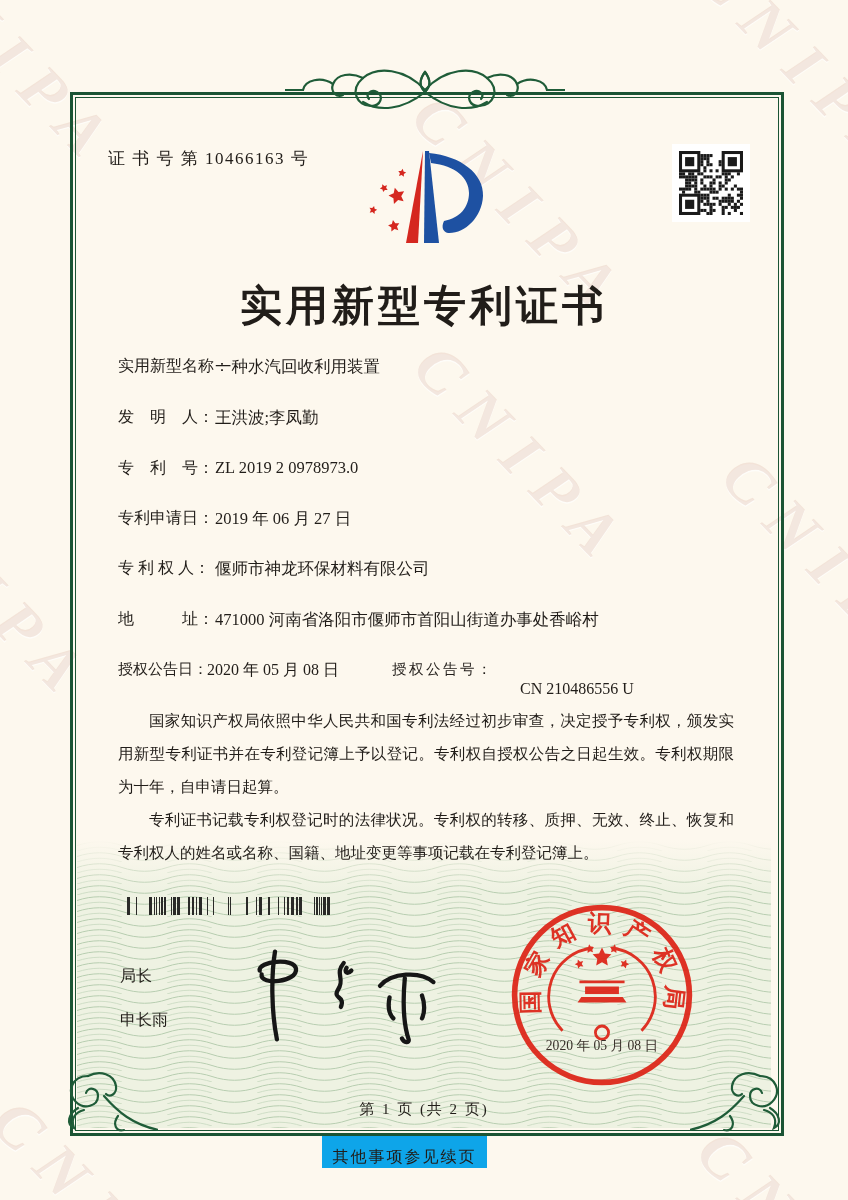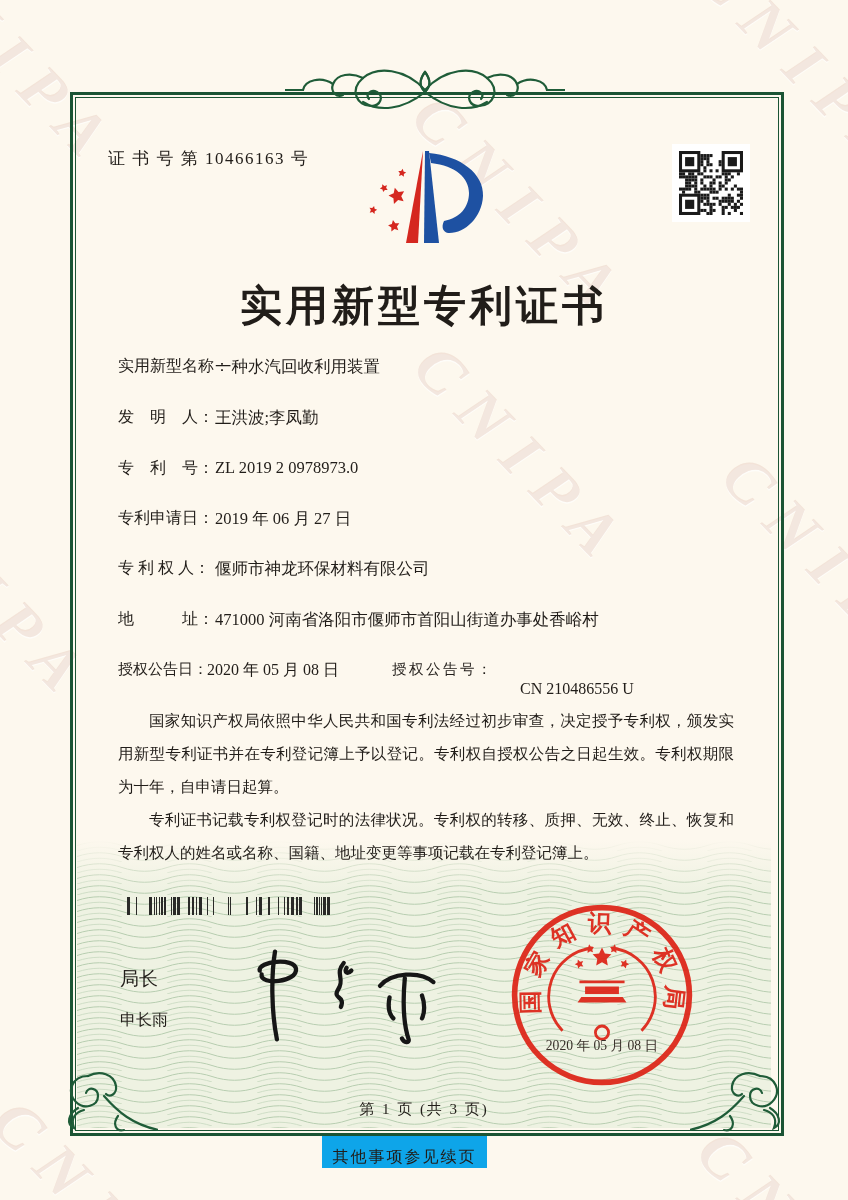--- a/index.html
+++ b/index.html
@@ -45,21 +45,21 @@
   .g-l2{left:392px;font-size:14.5px;letter-spacing:2.5px;}
   .g-v2{left:520px;margin-top:20px;}
 
   
   .paras{position:absolute;left:118px;top:698px;width:616px;z-index:2;margin-top:6px;}
   .paras p{margin:0;text-indent:2em;font-size:15.5px;line-height:33px;text-align:justify;}
 
   
   .barcode{position:absolute;left:122px;top:897px;width:214px;height:18px;z-index:2;}
   .barcode svg{width:100%;height:100%;}
-  .signer-title{position:absolute;left:120px;top:966px;font-size:19px;z-index:2;
+  .signer-title{position:absolute;left:120px;top:966px;font-size:16px;z-index:2;
                 font-family:"Liberation Sans",sans-serif;}
   .signer-name{position:absolute;left:120px;top:1010px;font-size:16px;z-index:2;
                font-family:"Liberation Sans",sans-serif;}
   .signature{position:absolute;left:246px;top:942px;width:205px;height:105px;z-index:2;}
   .signature path{fill:none;stroke:#161616;stroke-width:4.5;stroke-linecap:round;stroke-linejoin:round;}
   .seal{position:absolute;left:508px;top:901px;width:188px;height:188px;z-index:4;opacity:.93;}
   .pagination{position:absolute;left:76px;top:1100px;width:696px;text-align:center;
               font-size:15px;letter-spacing:2px;z-index:2;}
   .note-box{position:absolute;left:322px;top:1135px;width:165px;height:33px;background:#0ea5e9;
             z-index:2;display:flex;align-items:flex-end;justify-content:center;}
@@ -398,18 +398,18 @@
       <path d="M76,86 L124,86" fill="none" stroke-width="3"></path>
       <rect x="82" y="91" width="36" height="8" stroke="none"></rect>
       <path d="M78,102 L122,102 L126,108 L74,108 Z" stroke="none"></path>
       <path d="M58,138 A52,52 0 0 1 90,50" fill="none" stroke-width="3"></path>
       <path d="M142,138 A52,52 0 0 0 110,50" fill="none" stroke-width="3"></path>
       <circle cx="100" cy="140" r="7" fill="none" stroke-width="3"></circle>
     </g>
     <text x="100" y="158" text-anchor="middle" font-size="14.5" fill="#2b211c" font-family="Liberation Serif,serif">2020 年 05 月 08 日</text>
   </svg>
 
-  <div class="pagination">第 1 页 (共 3 页)</div>
+  <div class="pagination">第 1 页 (共 2 页)</div>
   <div class="note-box">
     <span>其他事项参见续页</span>
   </div>
 
 </div>
 
 </body></html>

